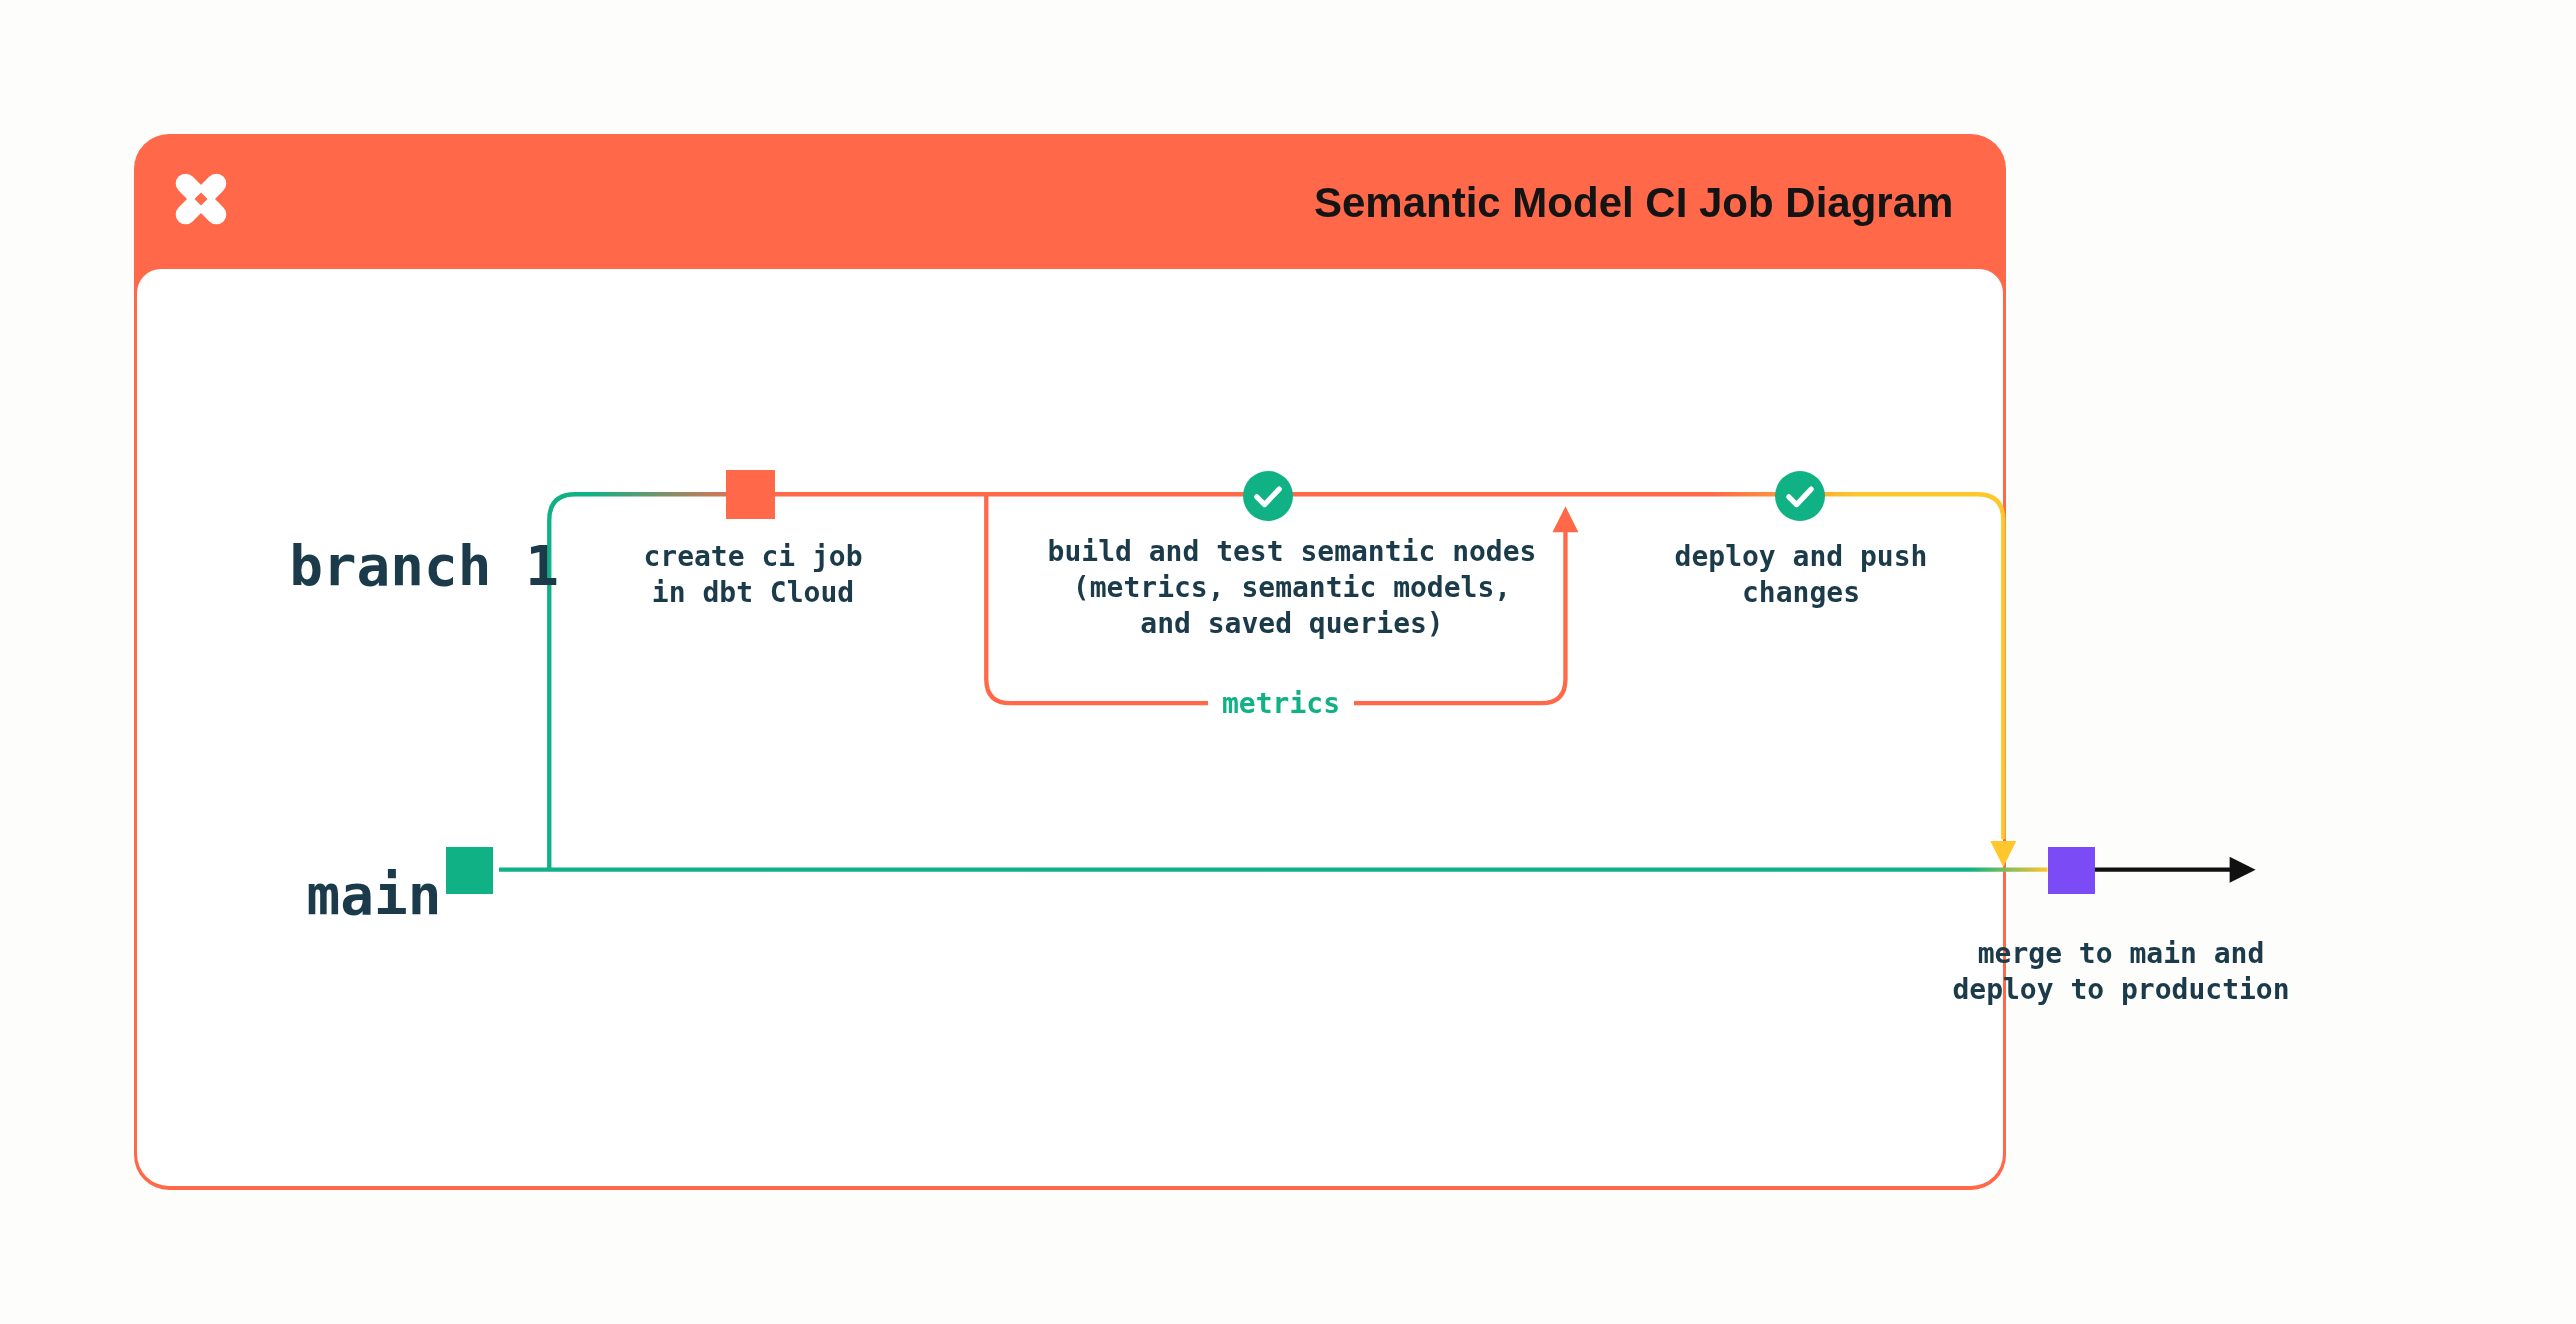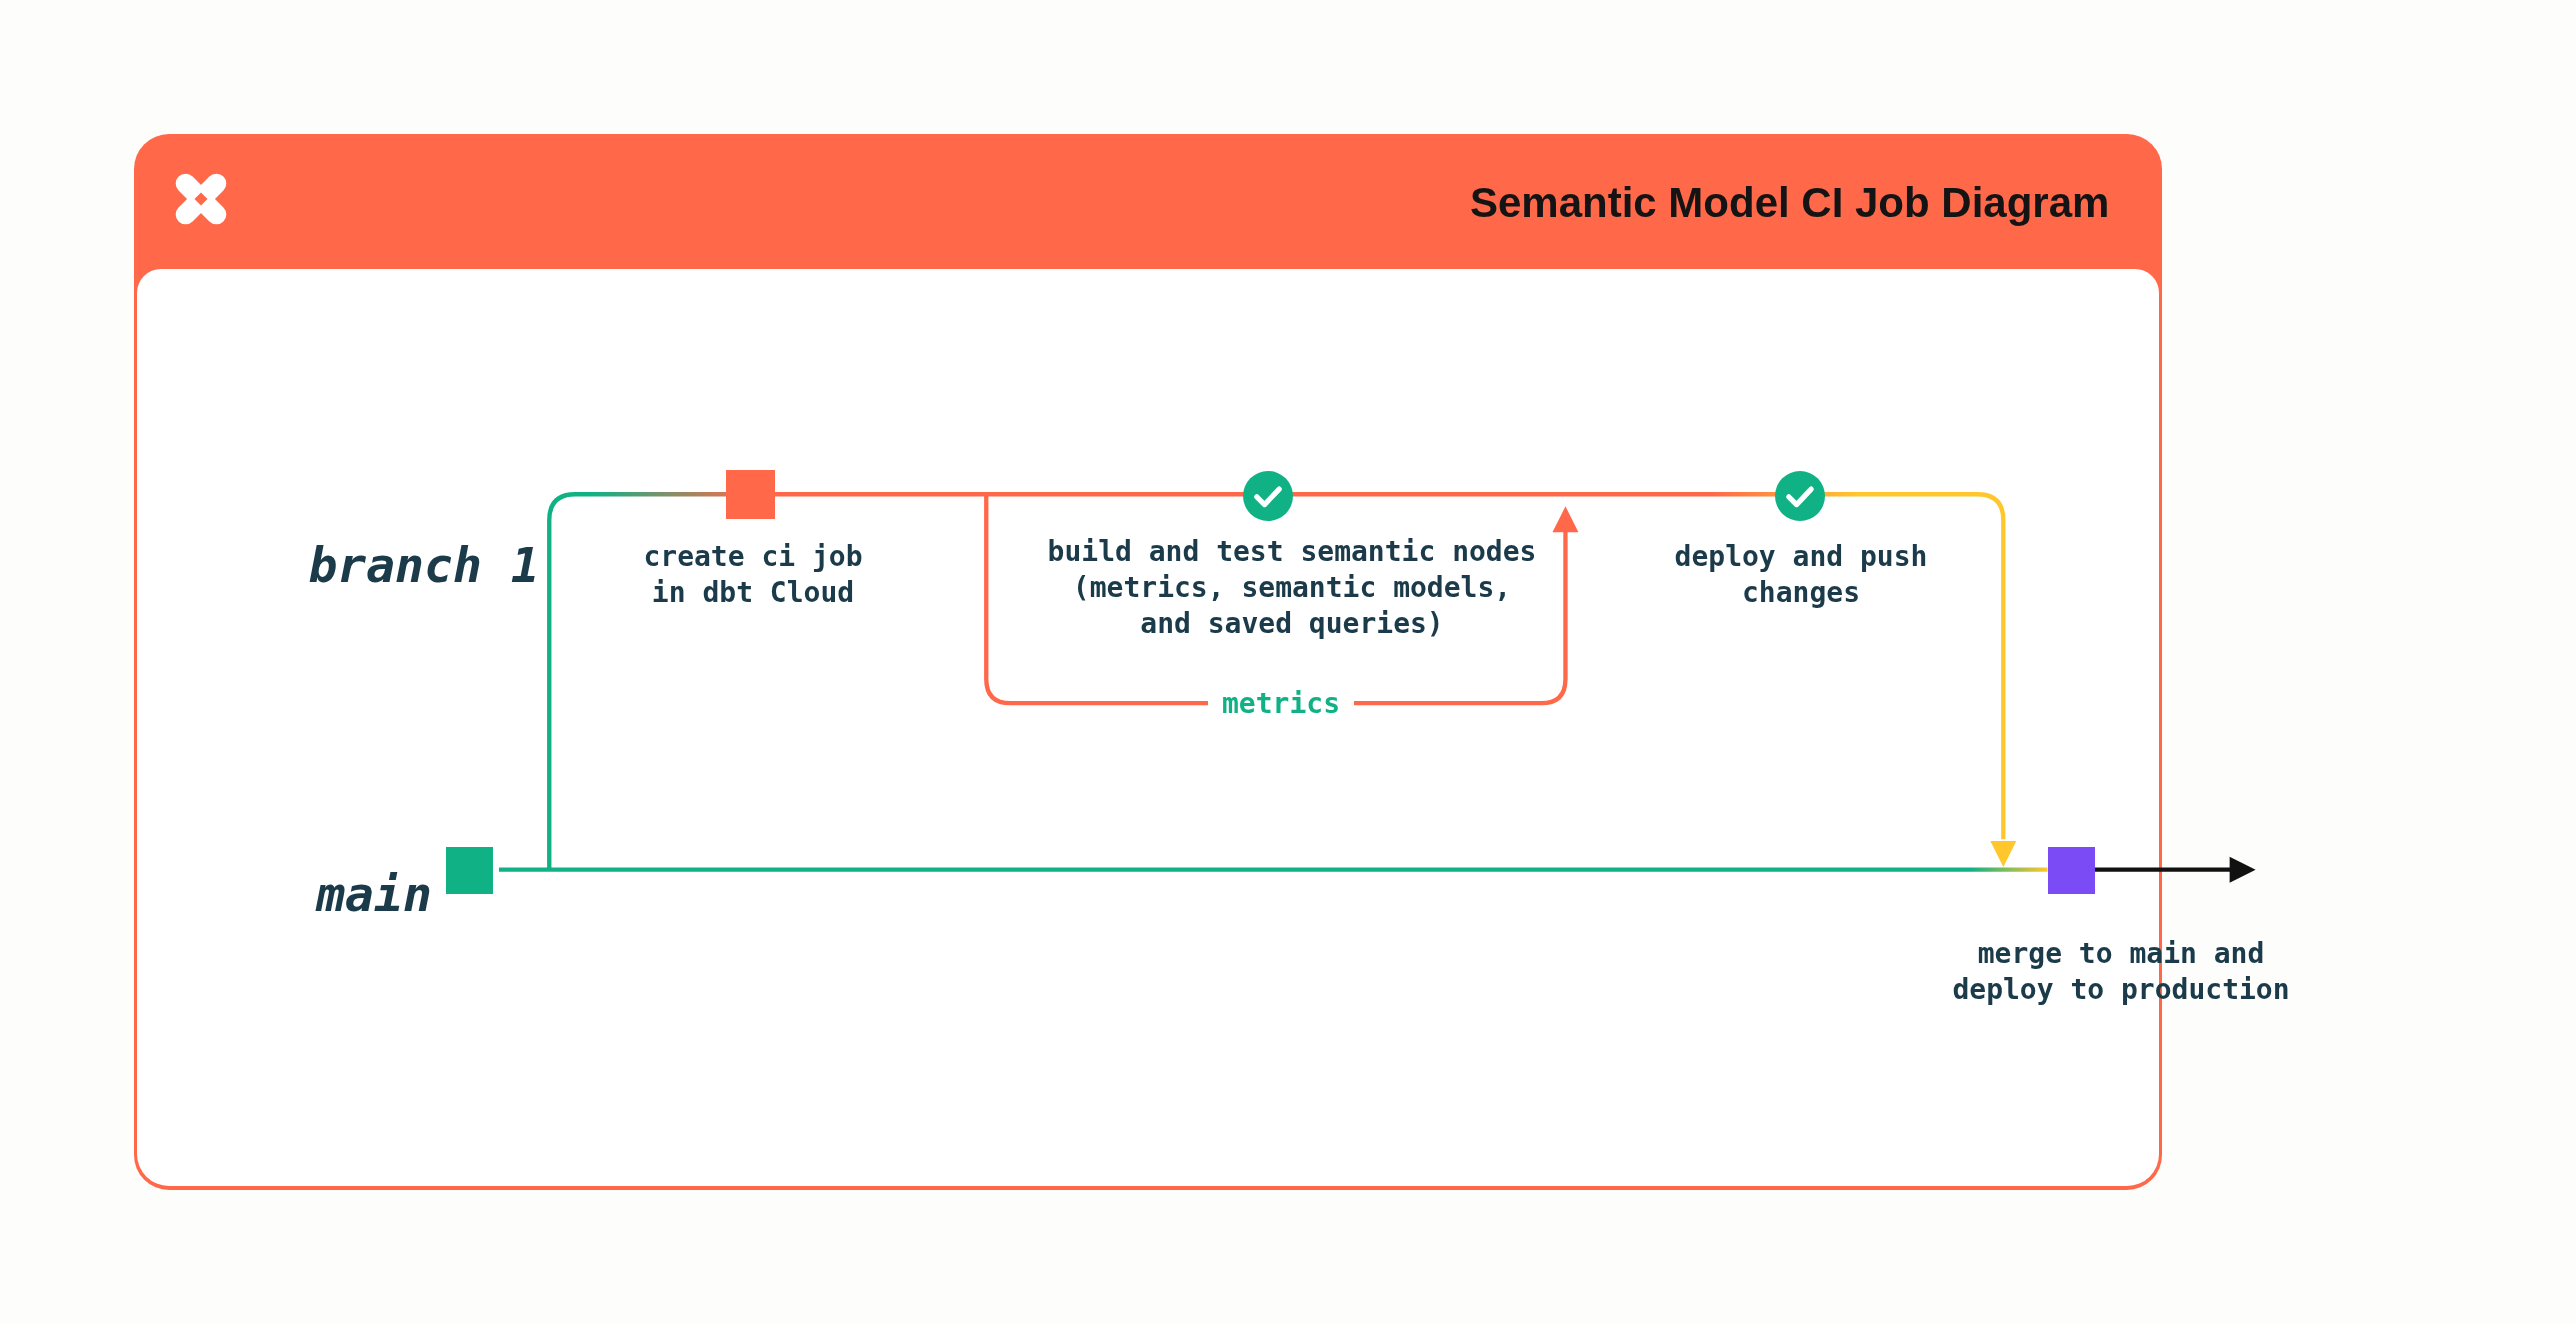--- a/index.html
+++ b/index.html
@@ -5,42 +5,42 @@
   :root{
     --orange:#FF694A; --green:#10B184; --yellow:#FFC72C; --purple:#7B4CF6;
     --ink:#1B3B4B; --title:#141414; --card-bg:#FFFFFF; --page-bg:#FDFDFB;
   }
   *{box-sizing:border-box;}
   html,body{margin:0;padding:0;}
   body{background:var(--page-bg);font-family:"DejaVu Sans Mono",monospace;}
   .stage{position:relative;width:2576px;height:1324px;overflow:hidden;background:var(--page-bg);}
 
   
-  .card{position:absolute;left:134px;top:134px;width:2028px;height:1056px;
+  .card{position:absolute;left:134px;top:134px;width:1872px;height:1056px;
         background:var(--orange);border-radius:35px;padding:2.6px;}
   .card-header{position:relative;height:132px;border-radius:32px 32px 0 0;background:var(--orange);
                display:flex;align-items:center;justify-content:flex-end;padding:0 50px;}
   .card-body{height:917px;background:var(--card-bg);border-radius:24px 24px 32px 32px;}
   .logo{position:absolute;left:31px;top:29px;width:66px;height:66px;}
   .page-title{font-family:"Liberation Sans","DejaVu Sans",sans-serif;font-weight:bold;
               font-size:42px;color:var(--title);letter-spacing:0;}
 
   
   .diagram-svg{position:absolute;left:0;top:0;width:2576px;height:1324px;}
 
   .node{position:absolute;}
   .commit-square{width:49px;height:49px;background:var(--orange);}
   .merge-square{width:47px;height:47px;background:var(--purple);}
   .main-square{width:47px;height:47px;background:var(--green);}
   .check-circle{width:50px;height:50px;border-radius:50%;background:var(--green);
                 display:flex;align-items:center;justify-content:center;}
 
   .lbl{position:absolute;transform:translate(-50%,-50%);color:var(--ink);
        font-weight:bold;font-size:28px;line-height:36px;text-align:center;white-space:pre-line;}
-  .lane-lbl{font-size:48px;line-height:43px;white-space:nowrap;font-style:italic;}
+  .lane-lbl{font-size:56px;line-height:43px;white-space:nowrap;}
   .loop-lbl{color:var(--green);background:var(--card-bg);padding:0 14px;white-space:nowrap;}
 </style>
 </head>
 <body>
 
 <div class="stage">
 
   <div class="card">
     <div class="card-header">
       <svg class="logo" viewBox="0 0 100 100" aria-hidden="true">

